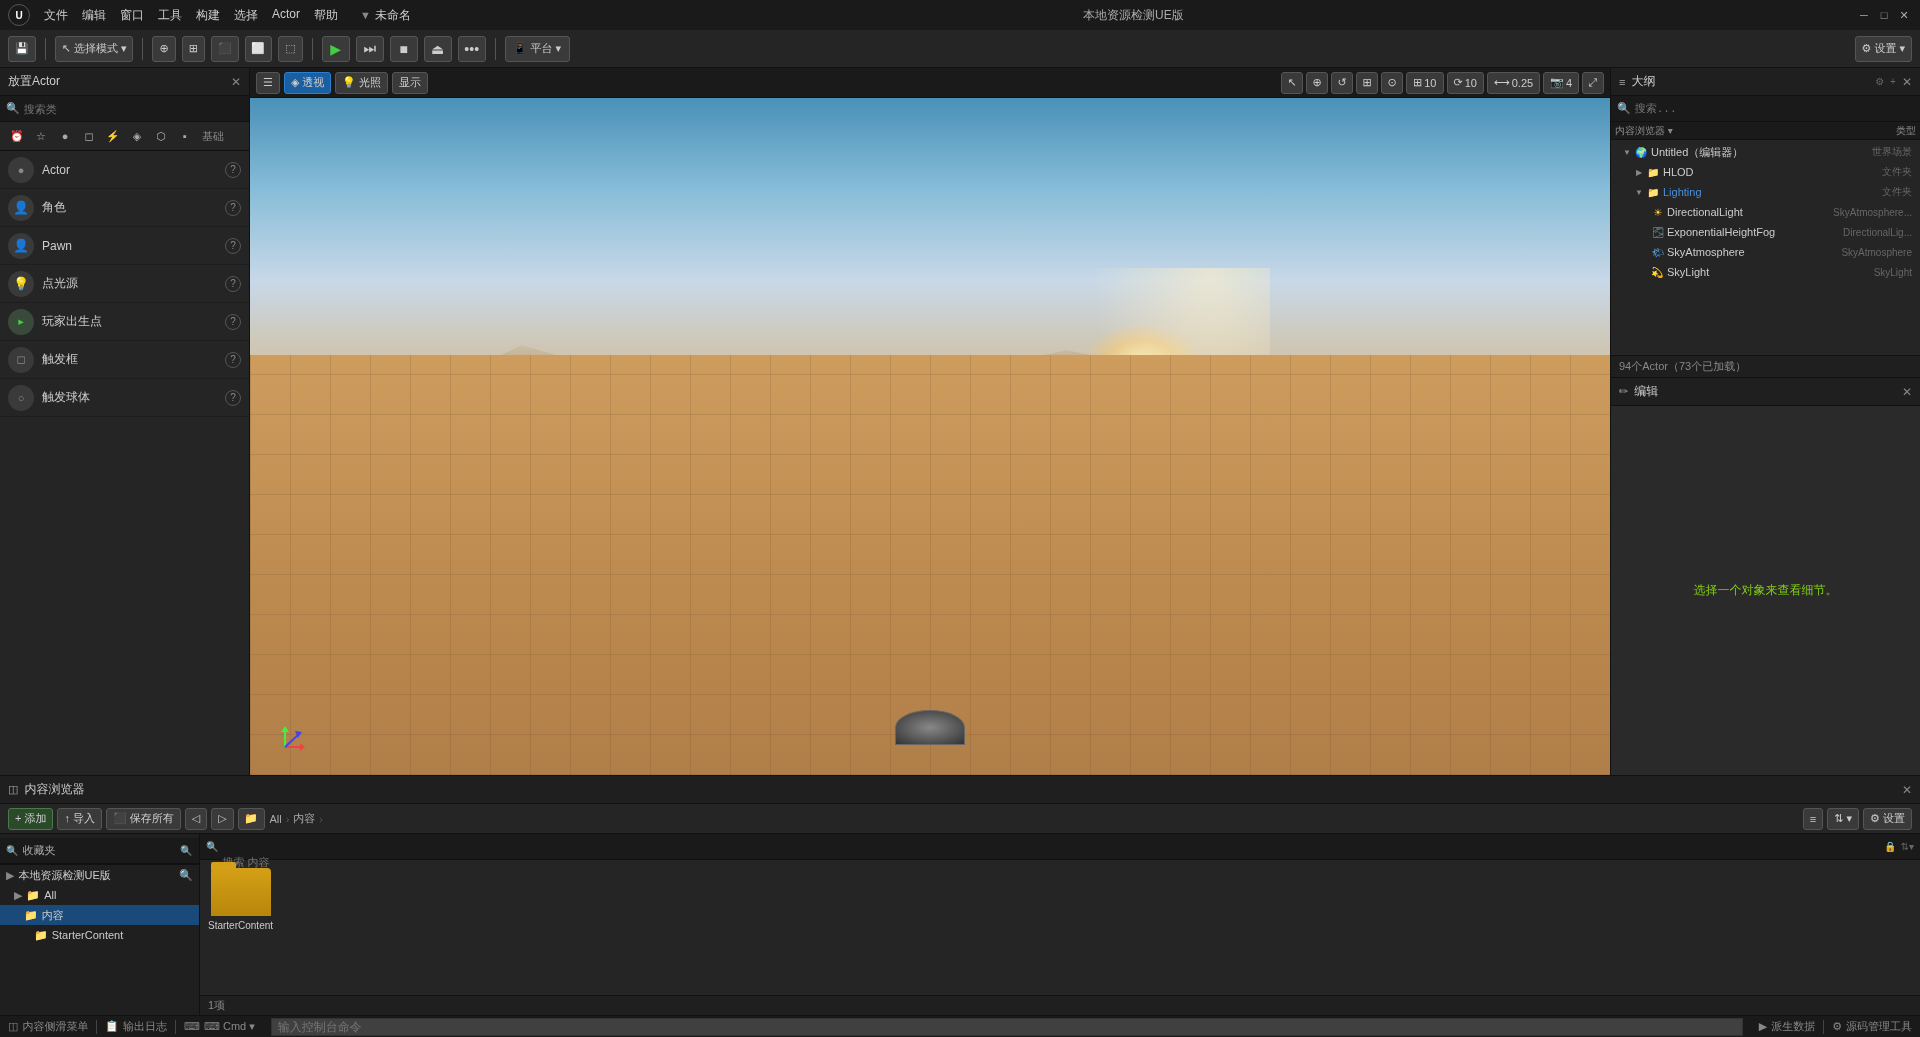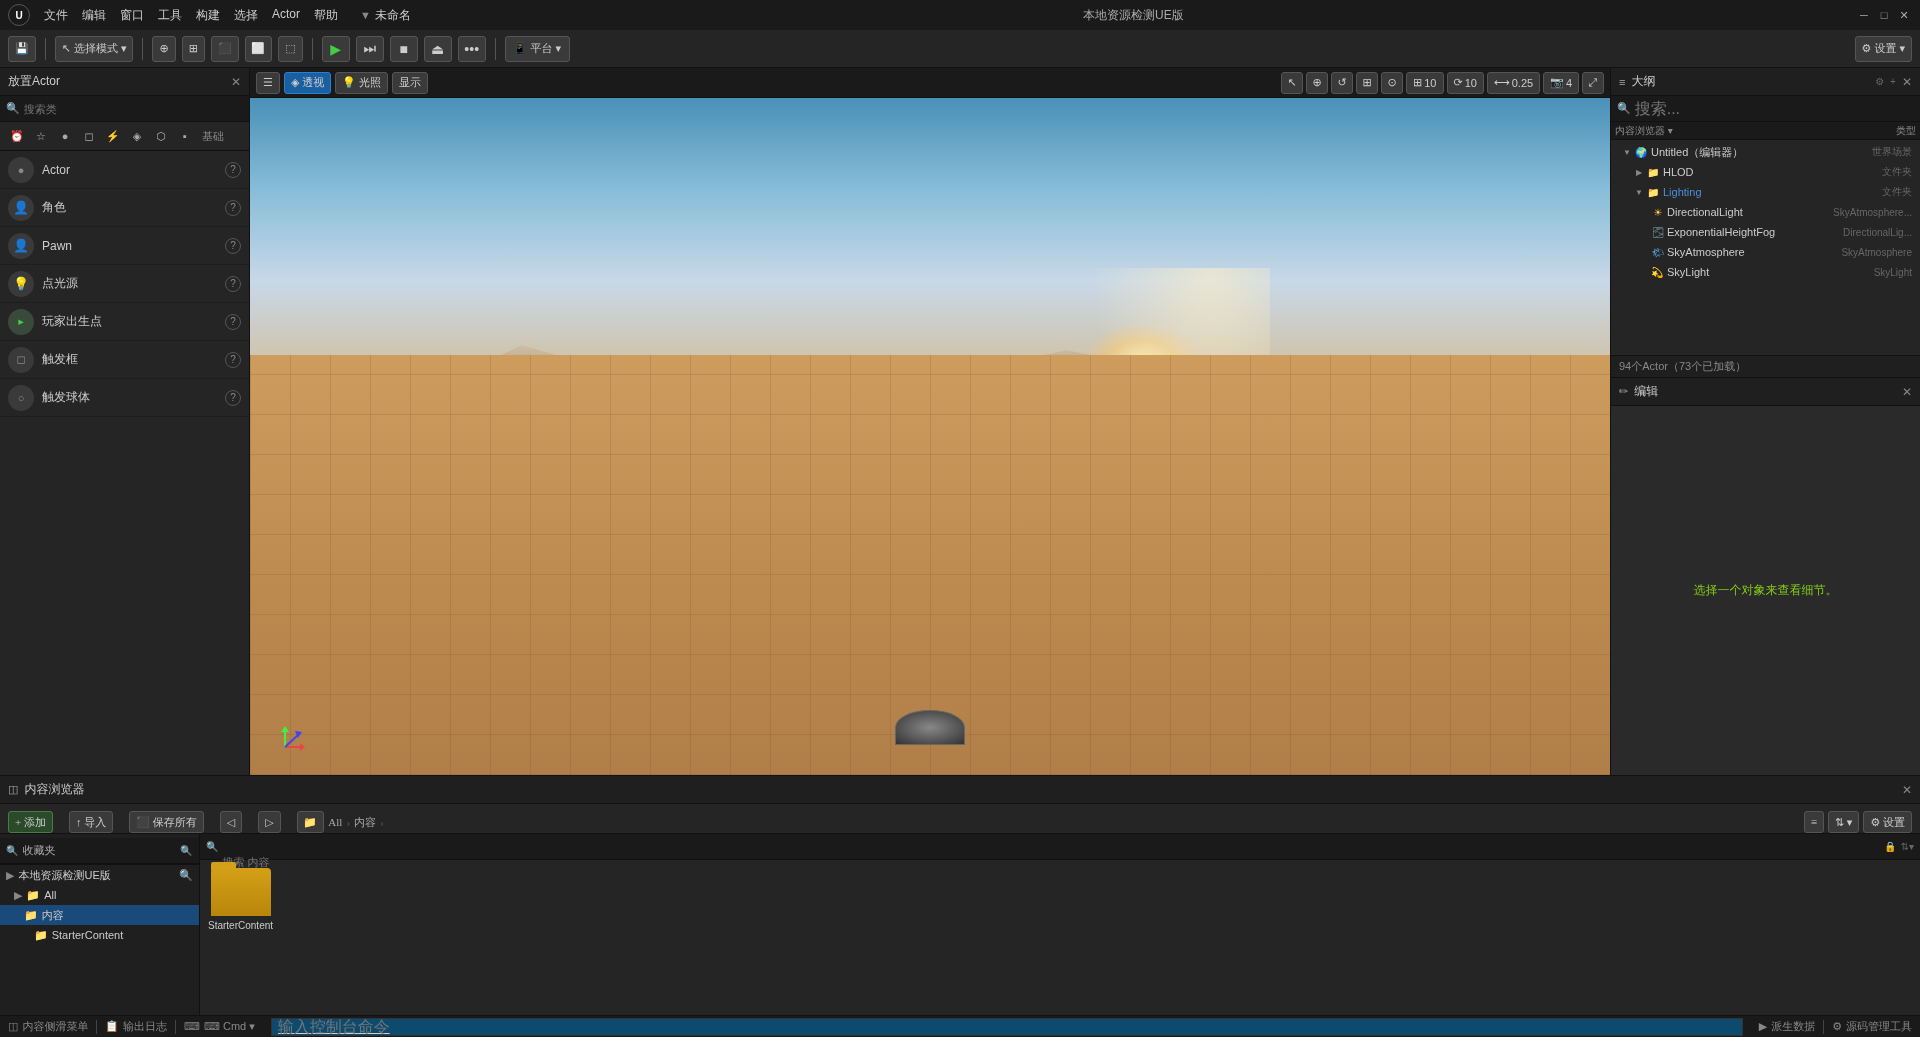--- a/index.html
+++ b/index.html
@@ -412,22 +412,22 @@
       padding: 0 6px;
       gap: 4px;
       border-bottom: 1px solid #111;
     }
     .outline-search input {
       flex: 1;
       background: transparent;
       border: none;
       outline: none;
       color: #ccc;
-      font-size: 16px;
-      font-family: Liberation Sans, sans-serif;
+      font-size: 11px;
+      font-family: Liberation Mono, monospace;
     }
     .tree-view {
       flex: 1;
       overflow-y: auto;
       padding: 2px 0;
     }
     .tree-item {
       display: flex;
       align-items: center;
       height: 20px;
@@ -523,25 +523,24 @@
       display: flex;
       align-items: center;
       padding: 0 8px;
       gap: 6px;
       border-bottom: 1px solid #111;
     }
     .cb-toolbar {
       height: 30px;
       background: #252525;
       display: flex;
-      align-items: flex-end;
+      align-items: center;
       padding: 0 8px;
-      gap: 16px;
+      gap: 4px;
       border-bottom: 1px solid #111;
-      font-family: Liberation Serif, serif;
     }
     .cb-btn {
       height: 22px;
       padding: 0 6px;
       background: #3a3a3a;
       border: 1px solid #555;
       border-radius: 3px;
       color: #ccc;
       font-size: 11px;
       cursor: pointer;
@@ -1034,20 +1033,23 @@
           <input type="text" style="flex: 1 1 0%; background: transparent; border: none; outline: none; color: rgb(204, 204, 204); font-size: 11px; font-family: inherit;" placeholder="搜索 内容">
           <span style="color:#666;font-size:10px;">🔒</span>
           <span style="color:#666;font-size:10px;">⇅▾</span>
         </div>
         <div class="cb-content">
           <div class="folder-item">
             <div class="folder-icon"></div>
             <span class="folder-label">StarterContent</span>
           </div>
         </div>
+        <div style="height:20px;background:#1f1f1f;display:flex;align-items:center;padding:0 8px;border-top:1px solid #111;">
+          <span style="font-size:11px;color:#888;">1项</span>
+        </div>
       </div>
     </div>
   </div>
 </div>
 
 <div class="status-bar">
   <div class="status-item">
     <span>◫</span>
     <span>内容侧滑菜单</span>
   </div>
@@ -1055,21 +1057,21 @@
   <div class="status-item">
     <span>📋</span>
     <span>输出日志</span>
   </div>
   <div class="status-separator"></div>
   <div class="status-item">
     <span>⌨</span>
     <span>⌨ Cmd ▾</span>
   </div>
   <div style="flex:1;margin:0 8px;">
-    <input type="text" style="width: 100%; background: #0c4a6e; border: 1px solid rgb(51, 51, 51); color: rgb(204, 204, 204); font-size: 16px; padding: 0px 6px; height: 18px; outline: none; font-family: inherit; text-decoration: underline;" placeholder="输入控制台命令">
+    <input type="text" style="width: 100%; background: #404040; border: 1px solid rgb(51, 51, 51); color: rgb(204, 204, 204); font-size: 12px; padding: 0px 6px; height: 18px; outline: none; font-family: inherit;" placeholder="输入控制台命令">
   </div>
   <div class="status-right">
     <div class="status-item">
       <span>▶</span>
       <span>派生数据</span>
     </div>
     <div class="status-separator"></div>
     <div class="status-item">
       <span>⚙</span>
       <span>源码管理工具</span>

